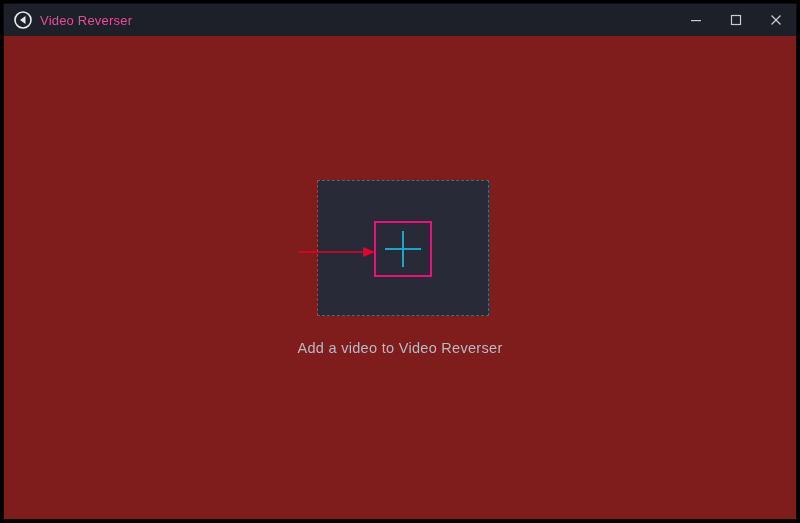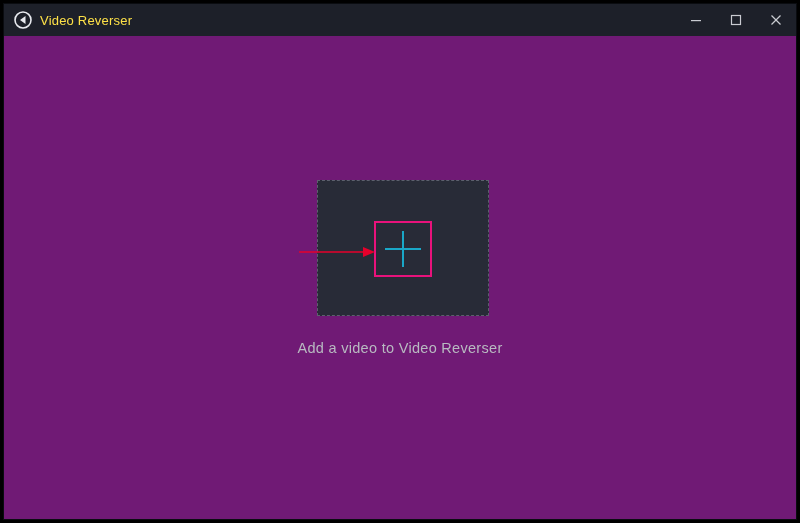--- a/index.html
+++ b/index.html
@@ -33,21 +33,21 @@
   .app-icon{
     width:18px;
     height:18px;
     margin-left:10px;
     margin-right:8px;
     display:inline-flex;
     align-items:center;
     justify-content:center;
   }
   .title-text{
-    color:#fde047;
+    color:#ec4899;
     font-size:13px;
     letter-spacing:0.2px;
   }
   .win-controls{
     position:absolute;
     right:0;
     top:0;
     height:32px;
     display:flex;
   }
@@ -57,21 +57,21 @@
     display:flex;
     align-items:center;
     justify-content:center;
     color:#c9cbd1;
     cursor:pointer;
   }
   .win-btn svg{display:block}
   .content{
     position:absolute;
     left:0; right:0; top:32px; bottom:0;
-    background:#701a75;
+    background:#7f1d1d;
   }
   .dropzone{
     position:absolute;
     left:313px;
     top:144px;
     width:172px;
     height:136px;
     border:1.5px dashed #5c606d;
     background:#282b37;
     box-sizing:border-box;

